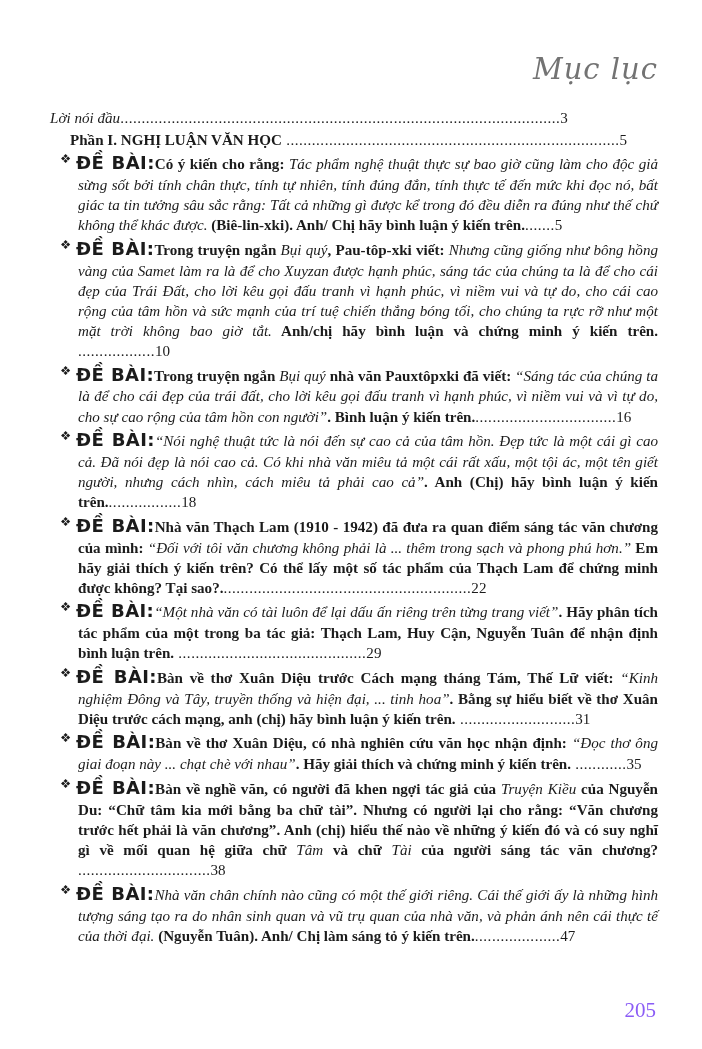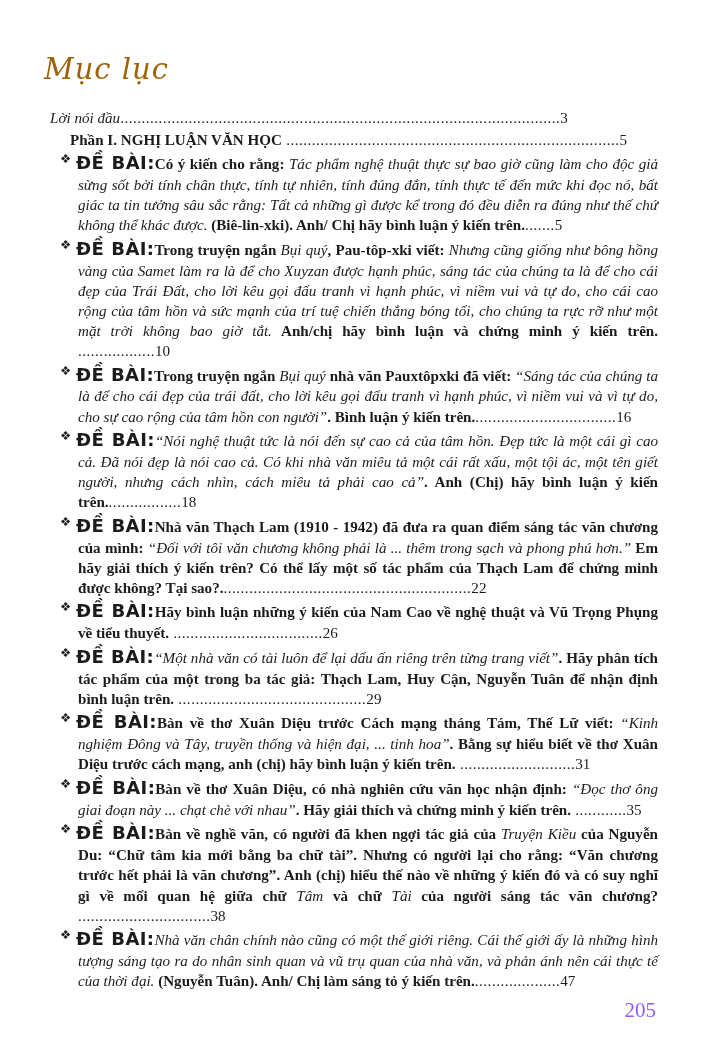--- a/index.html
+++ b/index.html
@@ -17,28 +17,28 @@
   }
   .page {
     position: absolute;
     top: 0; left: 0;
     width: 702px;
     height: 1049px;
     box-sizing: border-box;
     padding: 44px 44px 20px 44px;
   }
   .doc-title {
-    text-align: left;
+    text-align: right;
     font-family: "DejaVu Serif", serif;
     font-style: italic;
     font-size: 29px;
     letter-spacing: 1px;
     margin: 8px 0 22px 0;
     font-weight: normal;
-    color: #a16207;
+    color: #737373;
   }
   .toc {
     margin: 0;
     padding: 0;
     list-style: none;
   }
   .toc-line {
     font-size: 15.1px;
     line-height: 1.33;
     margin-bottom: 1.5px;
@@ -126,23 +126,20 @@
     </div>
 
     <div class="toc-line entry-bullet">
       <span class="bullet">❖</span><span class="de-bai">ĐỀ BÀI:</span><span class="it">“Nói nghệ thuật tức là nói đến sự cao cả của tâm hồn. Đẹp tức là một cái gì cao cả. Đã nói đẹp là nói cao cả. Có khi nhà văn miêu tả một cái rất xấu, một tội ác, một tên giết người, nhưng cách nhìn, cách miêu tả phải cao cả”</span><span class="rm">. Anh (Chị) hãy bình luận ý kiến trên.</span><span class="dotfill">.................</span><span class="pg">18</span>
     </div>
 
     <div class="toc-line entry-bullet">
       <span class="bullet">❖</span><span class="de-bai">ĐỀ BÀI:</span><span class="rm">Nhà văn Thạch Lam (1910 - 1942) đã đưa ra quan điểm sáng tác văn chương của mình: </span><span class="it">“Đối với tôi văn chương không phải là ... thêm trong sạch và phong phú hơn.”</span><span class="rm"> Em hãy giải thích ý kiến trên? Có thể lấy một số tác phẩm của Thạch Lam để chứng minh được không? Tại sao?.</span><span class="dotfill">..........................................................</span><span class="pg">22</span>
     </div>
 
-    <div class="toc-line entry-bullet">
-      <span class="bullet">❖</span><span class="de-bai">ĐỀ BÀI:</span><span class="rm">Hãy bình luận những ý kiến của Nam Cao về nghệ thuật và Vũ Trọng Phụng về tiểu thuyết.</span><span class="dotfill"> ...................................</span><span class="pg">26</span>
-    </div>
 
     <div class="toc-line entry-bullet">
       <span class="bullet">❖</span><span class="de-bai">ĐỀ BÀI:</span><span class="it">“Một nhà văn có tài luôn để lại dấu ấn riêng trên từng trang viết”</span><span class="rm">. Hãy phân tích tác phẩm của một trong ba tác giả: Thạch Lam, Huy Cận, Nguyễn Tuân để nhận định bình luận trên.</span><span class="dotfill"> ............................................</span><span class="pg">29</span>
     </div>
 
     <div class="toc-line entry-bullet">
       <span class="bullet">❖</span><span class="de-bai">ĐỀ BÀI:</span><span class="rm">Bàn về thơ Xuân Diệu trước Cách mạng tháng Tám, Thế Lữ viết: </span><span class="it">“Kinh nghiệm Đông và Tây, truyền thống và hiện đại, ...  tinh hoa”</span><span class="rm">. Bằng sự hiểu biết về thơ Xuân Diệu trước cách mạng, anh (chị) hãy bình luận ý kiến trên.</span><span class="dotfill"> ...........................</span><span class="pg">31</span>
     </div>
 
     <div class="toc-line entry-bullet">

